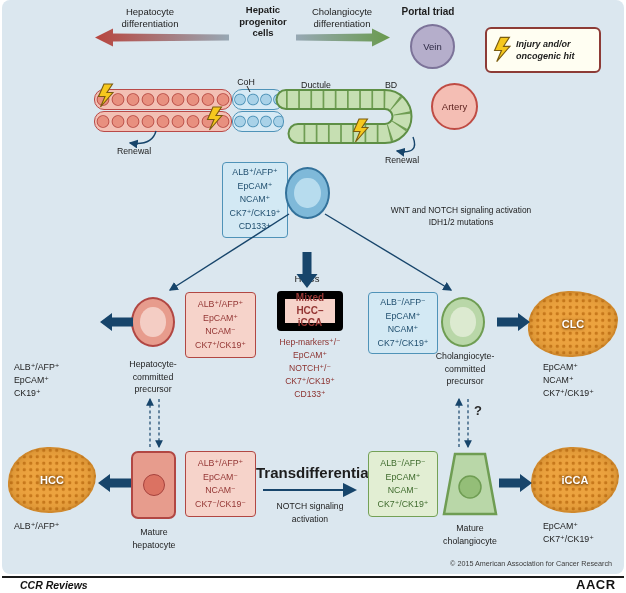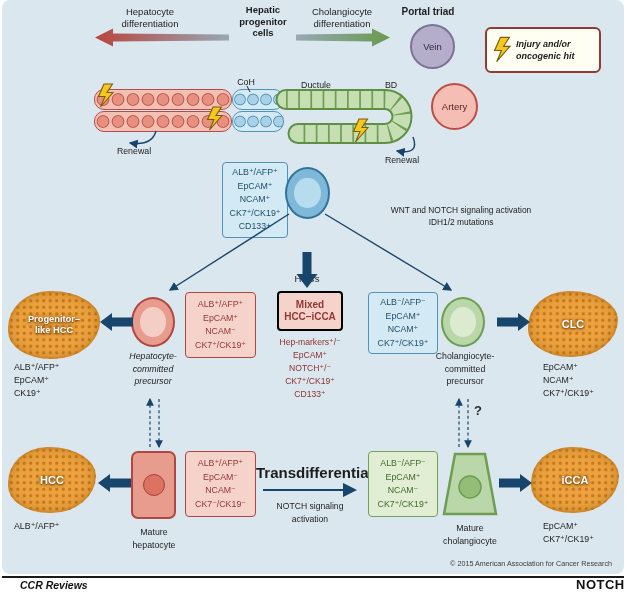--- a/index.html
+++ b/index.html
@@ -13,21 +13,21 @@
   .c { text-align:center; }
   .b { font-weight:bold; }
   
   .mbox { position:absolute; display:flex; flex-direction:column; justify-content:center; align-items:center;
           text-align:center; border-radius:4px; z-index:2; font-size:8.8px; line-height:13.5px; }
   .mbox.blue  { background:#d3e9f4; border:1.8px solid #4f93b8; color:#1f4e6e; }
   .mbox.red   { background:#f6d3ca; border:1.8px solid #b14743; color:#943634; }
   .mbox.green { background:#e2eed3; border:1.8px solid #74a156; color:#3f6b2d; }
   
   .mixedbox { position:absolute; display:flex; flex-direction:column; justify-content:center; align-items:center;
-              background:#f6d3ca; border:2px solid #000000; border-radius:4px; color:#943634;
+              background:#f6d3ca; border:8px solid #000000; border-radius:4px; color:#943634;
               font-weight:bold; font-size:10px; line-height:12.5px; z-index:2; text-align:center; }
   
   .cellrow { position:absolute; height:21px; border-radius:10px; z-index:2; }
   .cellrow.red  { background-color:#f3c0b4; border:1.5px solid #b94a48;
     background-image:radial-gradient(circle at 8px 50%, #e8907f 5px, #bb4f48 5.8px, rgba(0,0,0,0) 6.8px);
     background-size:15px 100%; }
   .cellrow.blue { background-color:#d6eaf5; border:1.5px solid #4f93b8;
     background-image:radial-gradient(circle at 7px 50%, #a9d2e8 4.5px, #4f93b8 5.3px, rgba(0,0,0,0) 6.3px);
     background-size:13px 100%; }
   
@@ -131,36 +131,30 @@
   <div class="cell bluecell" style="left:285px;top:167px;width:45px;height:52px;">
     <div class="inner"></div>
   </div>
   <div class="lbl c" style="left:287px;top:229px;width:40px;font-size:9.5px;margin-top:44px;">HPCs</div>
 
   <div class="wnt" style="left:375px;top:204px;width:172px;">
     <span>WNT and NOTCH signaling activation</span>
     <span>IDH1/2 mutations</span>
   </div>
 
-  <div class="blob" style="left:8px;top:291px;width:92px;height:68px;">
-    <div class="bname" style="font-size:9.3px;line-height:11.5px;">
-      <span>Progenitor–</span>
-      <span>like HCC</span>
-    </div>
-  </div>
   <div class="bl-labels" style="left:14px;top:361px;">
     <span>ALB⁺/AFP⁺</span>
     <span>EpCAM⁺</span>
     <span>CK19⁺</span>
   </div>
 
   <div class="cell redcell" style="left:131px;top:297px;width:44px;height:50px;">
     <div class="inner"></div>
   </div>
-  <div class="lbl c" style="left:116px;top:350px;width:74px;font-style:italic;">
+  <div class="lbl c" style="left:116px;top:358px;width:74px;">
     <span>Hepatocyte-</span>
     <span>committed</span>
     <span>precursor</span>
   </div>
   <div class="mbox red" style="left:185px;top:292px;width:71px;height:66px;">
     <span>ALB⁺/AFP⁺</span>
     <span>EpCAM⁺</span>
     <span>NCAM⁻</span>
     <span>CK7⁺/CK19⁺</span>
   </div>
@@ -251,21 +245,21 @@
     <div class="bname" style="font-size:11px;">iCCA</div>
   </div>
   <div class="bl-labels" style="left:543px;top:520px;">
     <span>EpCAM⁺</span>
     <span>CK7⁺/CK19⁺</span>
   </div>
 
   <div class="copyright">© 2015 American Association for Cancer Research</div>
   <div class="footer-line"></div>
   <div class="journal">CCR Reviews</div>
-  <div class="org">NOTCH</div>
+  <div class="org">AACR</div>
 
   <svg class="overlay" width="626" height="593" viewBox="0 0 626 593">
     <defs>
       <marker id="ah" viewBox="0 0 10 10" refX="8.5" refY="5" markerWidth="6.5" markerHeight="6.5" orient="auto">
         <path d="M0,0 L10,5 L0,10 Z" fill="#17456b"></path>
       </marker>
       <linearGradient id="gradRed" x1="0" y1="0" x2="1" y2="0">
         <stop offset="0" stop-color="#b8453e"></stop>
           <stop offset="1" stop-color="#97a8b4"></stop>
       </linearGradient>

